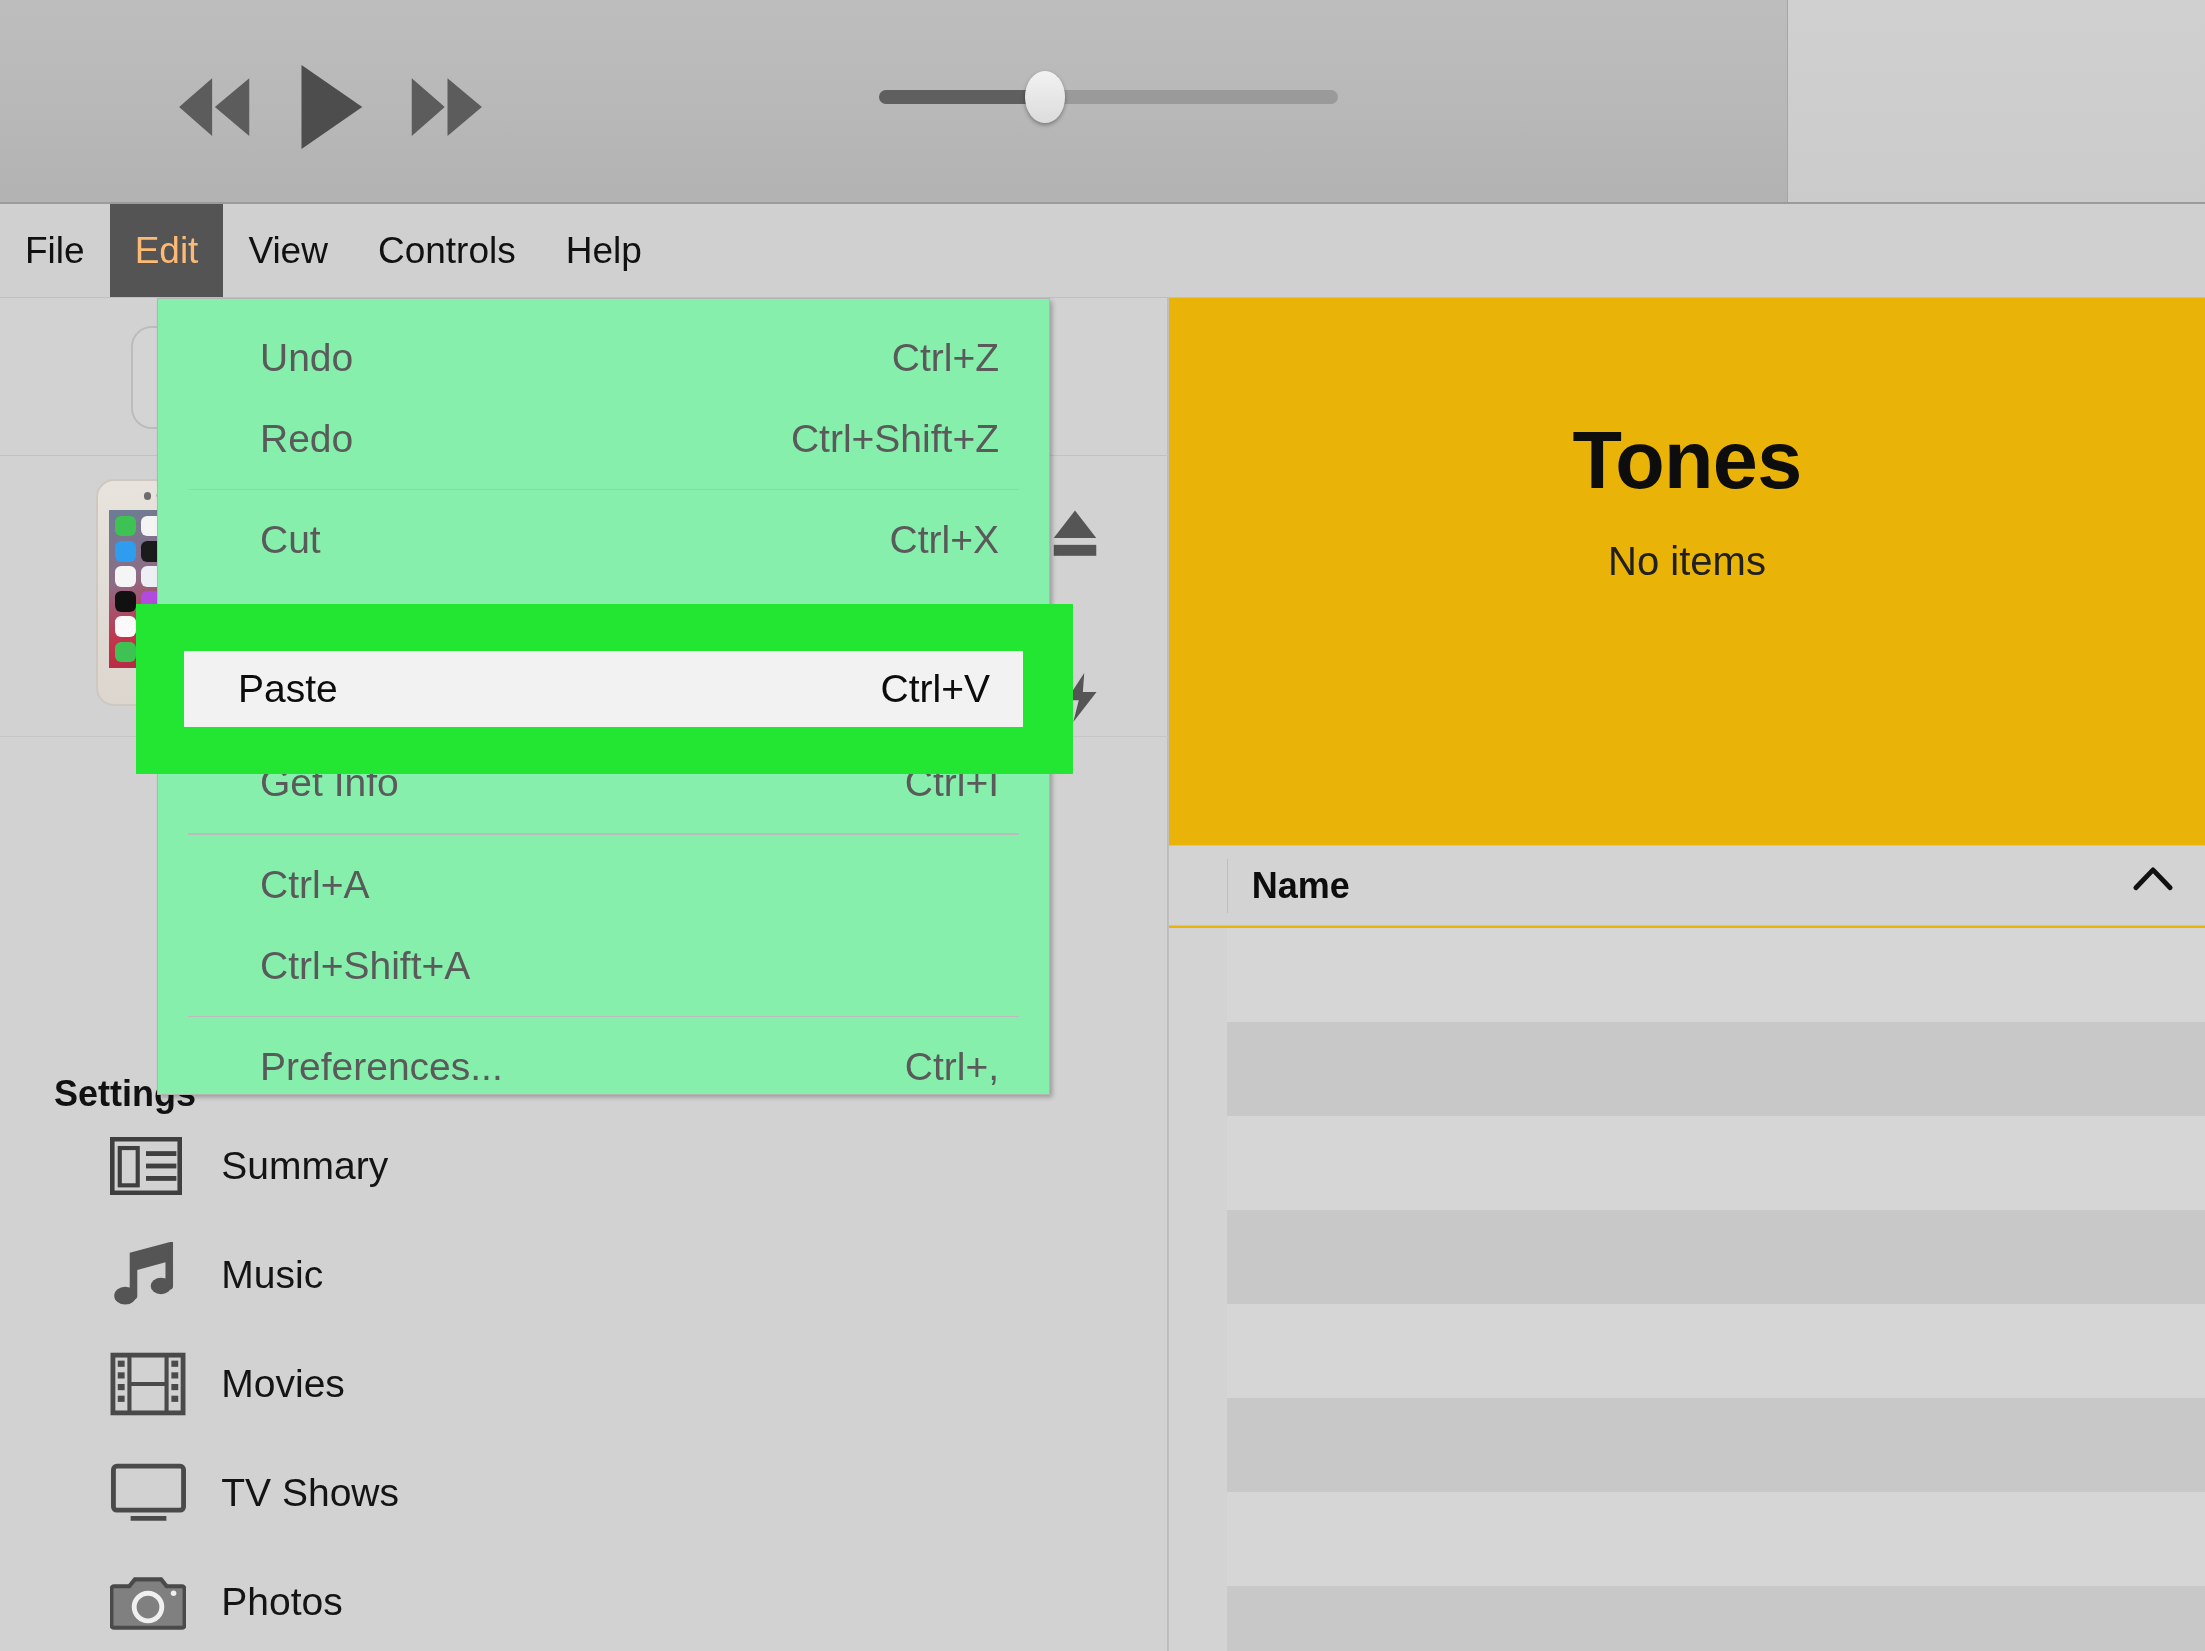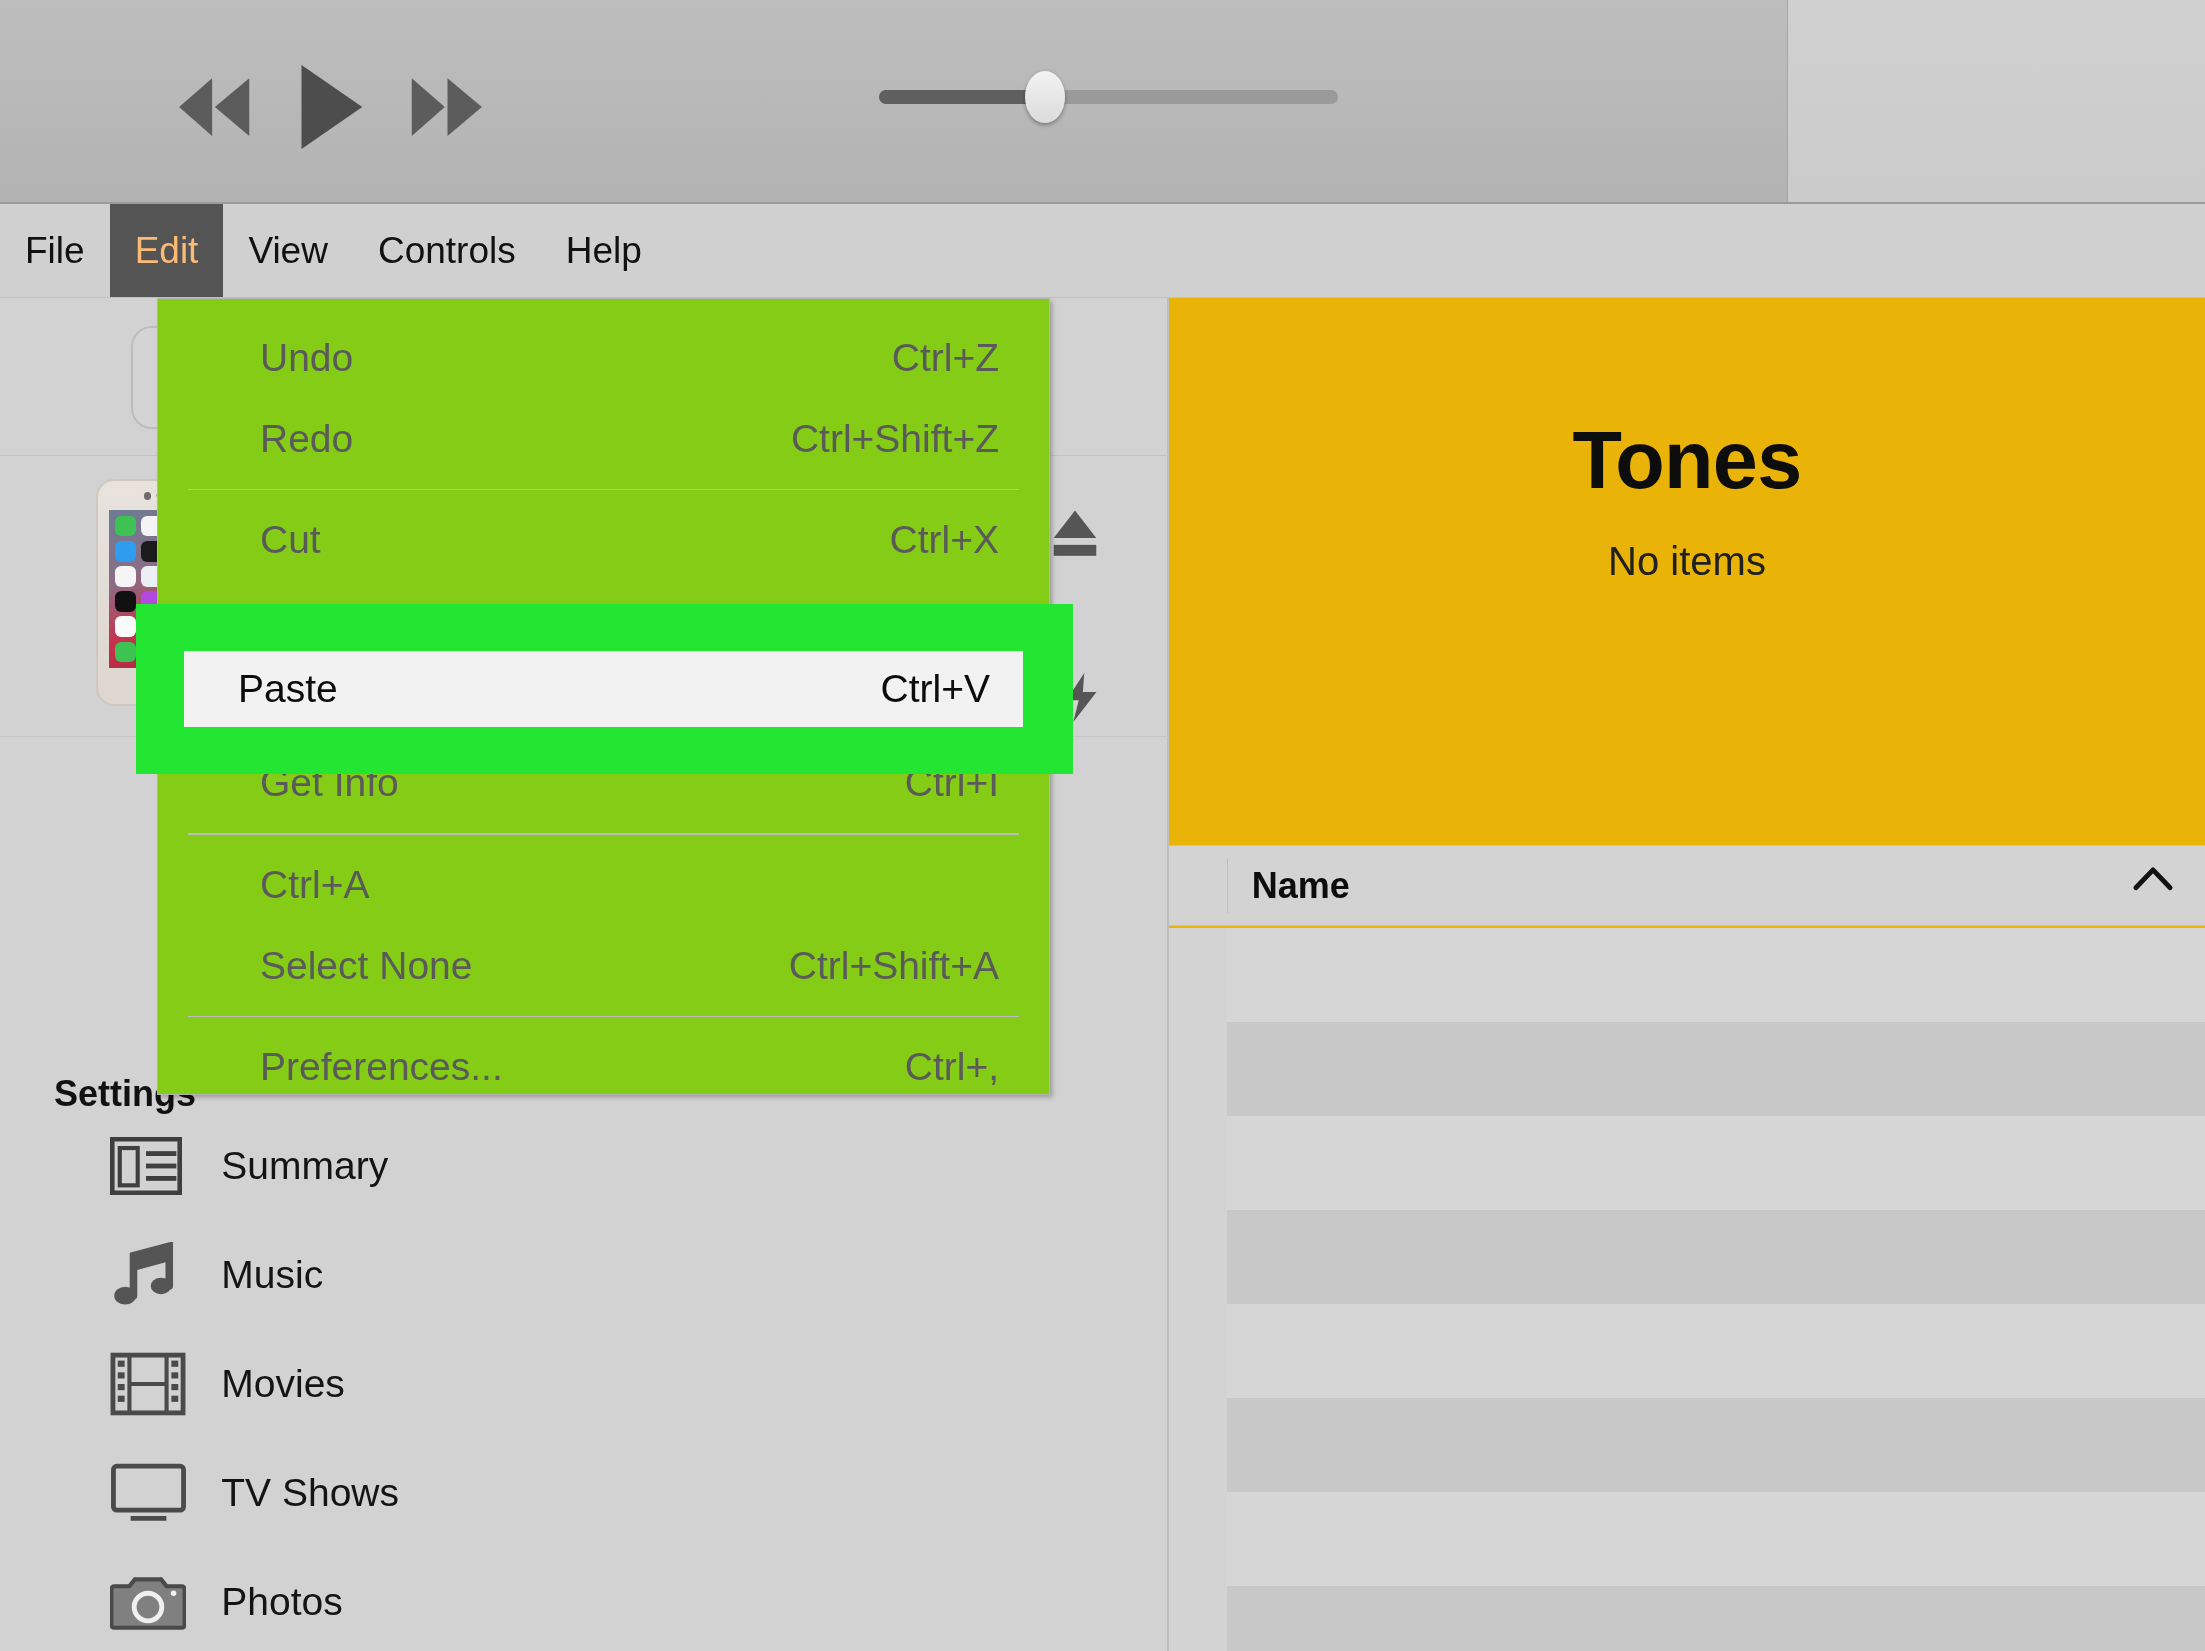--- a/index.html
+++ b/index.html
@@ -154,21 +154,21 @@
   .trow { height: 94px; }
   .trow.alt { background: #c8c8c8; }
   .trow.plain { background: #d6d6d6; }
   .rows-gutter {
     position: absolute; left: 0; top: 0; width: 58px; height: 724px; background: #d3d3d3;
   }
 
   
   .dropdown {
     position: absolute; left: 157px; top: 298px; width: 893px; height: 797px;
-    background: #84cc16;
+    background: #86efac;
     border: 0.7px solid #b4b4b4;
     box-shadow: 2.8px 3.4px 4.8px rgba(0,0,0,.28);
   }
   .mrow {
     position: relative; display: flex; align-items: center;
     height: 81px; padding: 0 50px 0 102px;
     font-size: 39px; color: #5a5a5a;
     white-space: nowrap;
   }
   .mrow .mlabel { flex: 1 1 auto; }
@@ -434,21 +434,20 @@
       <span class="mlabel">Get Info</span>
       <span class="maccel">Ctrl+I</span>
     </div>
 
     <div class="msep"></div>
 
     <div class="mrow">
       <span class="maccel">Ctrl+A</span>
     </div>
     <div class="mrow">
-      <span class="mlabel">Select None</span>
       <span class="maccel">Ctrl+Shift+A</span>
     </div>
 
     <div class="msep"></div>
 
     <div class="mrow">
       <span class="mlabel">Preferences...</span>
       <span class="maccel">Ctrl+,</span>
     </div>
   </div>

